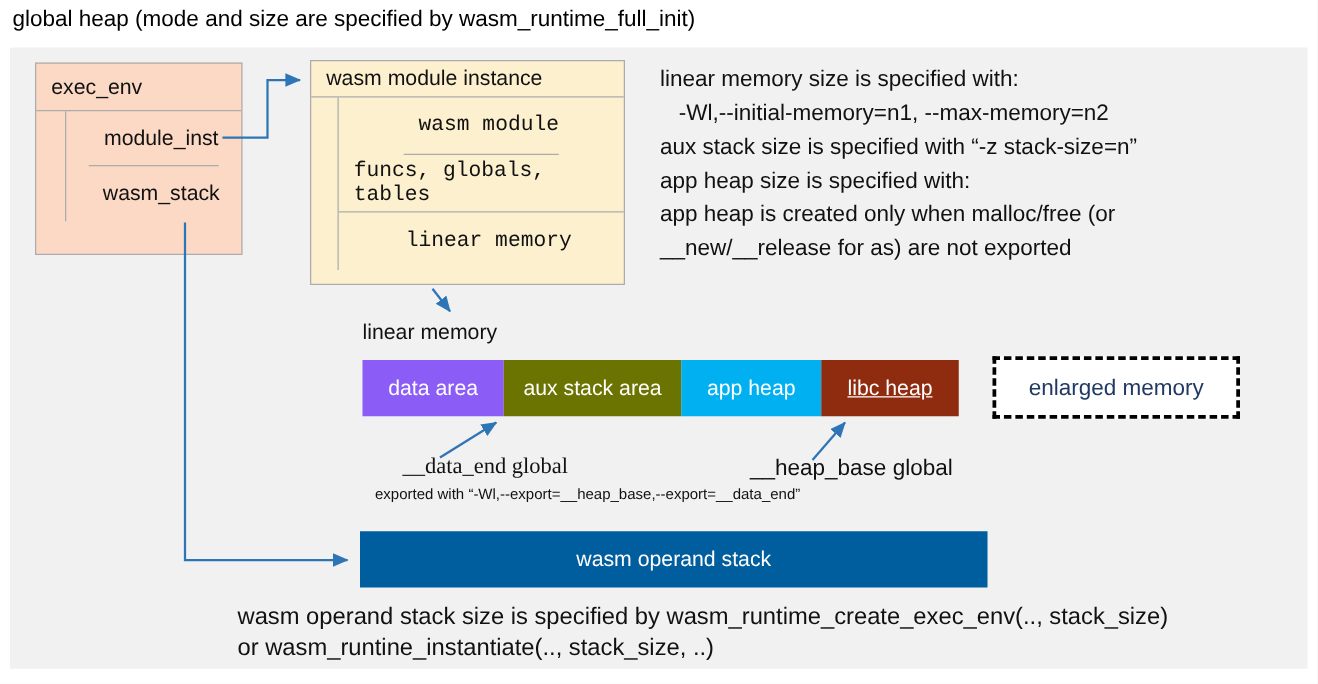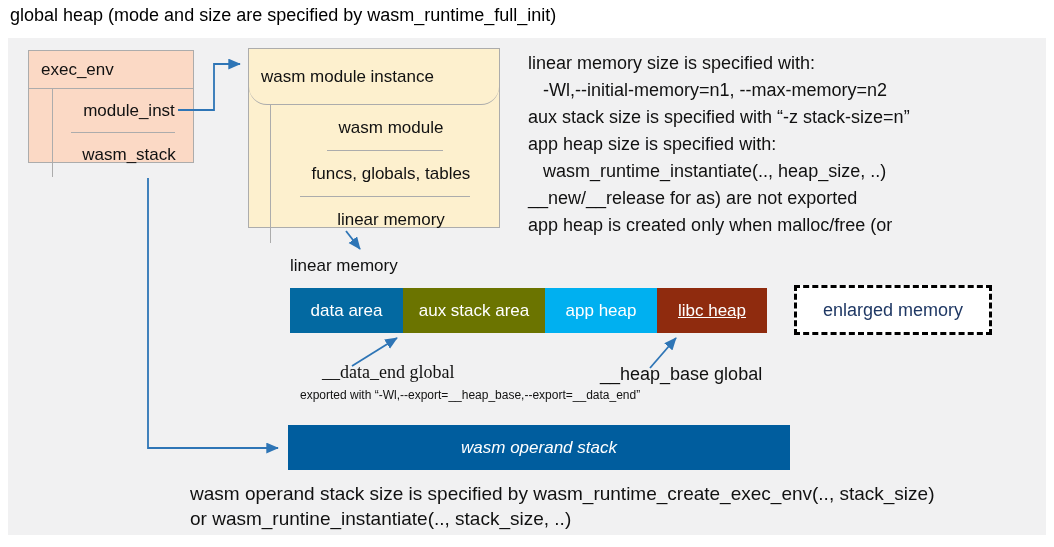--- a/index.html
+++ b/index.html
@@ -15,49 +15,49 @@
 
   
   .tbox { position:absolute; border:1px solid #ACACAC; box-sizing:border-box; font-size:17px; }
   .tbox .hdr { display:flex; align-items:center; padding-left:12px; border-bottom:1px solid #ACACAC; box-sizing:border-box; }
   .tbox .body { display:flex; }
   .tbox .strip { border-right:1px solid #ACACAC; box-sizing:border-box; }
   .tbox .rows { flex:1; display:flex; flex-direction:column;align-items:center; }
   .tbox .row { display:flex; align-items:center; padding-left:12px; border-bottom:1px solid #ACACAC; box-sizing:border-box; }
   .tbox .row:last-child { border-bottom:none; }
 
-  .exec-env { left:28px; top:50px; width:166px; height:113px; }
+  .exec-env { left:28px; top:50px; width:166px; height:154px; }
   .exec-env .hdr { height:38px; }
   .exec-env .strip { width:24px; }
   .exec-env .row { height:44px; }
 
   .mod-inst { left:248px; top:48px; width:252px; height:180px; }
-  .mod-inst .hdr { height:56px;border-radius:18px; }
+  .mod-inst .hdr { height:29px; }
   .mod-inst .strip { width:22px; }
-  .mod-inst .row { height:46px; }
+  .mod-inst .row { height:46px;font-family:Liberation Mono, monospace; }
 
   .right-notes { left:528px; top:50px; font-size:18px; line-height:27px; }
   .right-notes div { white-space:pre; }
 
   .linear-label { left:290px; top:256px; font-size:17px; }
 
   .membar { left:290px; top:288px; height:45px; display:flex; }
   .seg { display:flex; align-items:center; justify-content:center; color:#fff; font-size:17px; }
 
   .enlarged { left:794px; top:285px; width:192px; height:44px;
     border:3px dashed #000; background:#fff;
     display:flex; align-items:center; justify-content:center; font-size:18px; }
 
   .data-end-label { left:322px; top:362px; font-size:18px;font-family:Liberation Serif, serif; }
   .heap-base-label { left:600px; top:364px; font-size:18px;text-align:center; }
   .export-note { left:300px; top:388px; font-size:12px; white-space:pre; }
 
   .operand { left:288px; top:425px; width:502px; height:45px;
     display:flex; align-items:center; justify-content:center;
-    color:#fff; font-size:17px;font-style:italic; }
+    color:#fff; font-size:17px; }
 
   .bottom-notes { left:190px; top:481px; font-size:19px; line-height:25px; }
   .bottom-notes div { white-space:pre; }
 
   svg.overlay { position:absolute; left:0; top:0; pointer-events:none; }
 </style>
 </head>
 <body>
 
 <div class="abs title">global heap (mode and size are specified by wasm_runtime_full_init)</div>
@@ -85,29 +85,28 @@
       <div class="row">linear memory</div>
     </div>
   </div>
 </div>
 
 <div class="abs right-notes">
   <div>linear memory size is specified with:</div>
   <div>   -Wl,--initial-memory=n1, --max-memory=n2</div>
   <div>aux stack size is specified with “-z stack-size=n”</div>
   <div>app heap size is specified with:</div>
-  <div>   wasm_runtime_instantiate(.., heap_size, ..)</div>
+  <div>app heap is created only when malloc/free (or</div>
   <div>__new/__release for as) are not exported</div>
-  <div>app heap is created only when malloc/free (or</div>
 </div>
 
 <div class="abs linear-label">linear memory</div>
 
 <div class="abs membar">
-  <div class="seg" style="width: 113px; background-color: #0369a1;">data area</div>
+  <div class="seg" style="width: 113px; background-color: #8b5cf6;">data area</div>
   <div class="seg" style="width: 142px; background-color: rgb(107, 116, 0);">aux stack area</div>
   <div class="seg" style="width: 112px; background-color: rgb(0, 176, 240);">app heap</div>
   <div class="seg" style="width: 110px; background-color: rgb(143, 43, 14); text-decoration: underline;">libc heap</div>
 </div>
 
 <div class="abs enlarged" style="color: rgb(31, 56, 100);">enlarged memory</div>
 
 <div class="abs data-end-label">__data_end global</div>
 <div class="abs heap-base-label">__heap_base global</div>
 <div class="abs export-note">exported with “-Wl,--export=__heap_base,--export=__data_end”</div>

